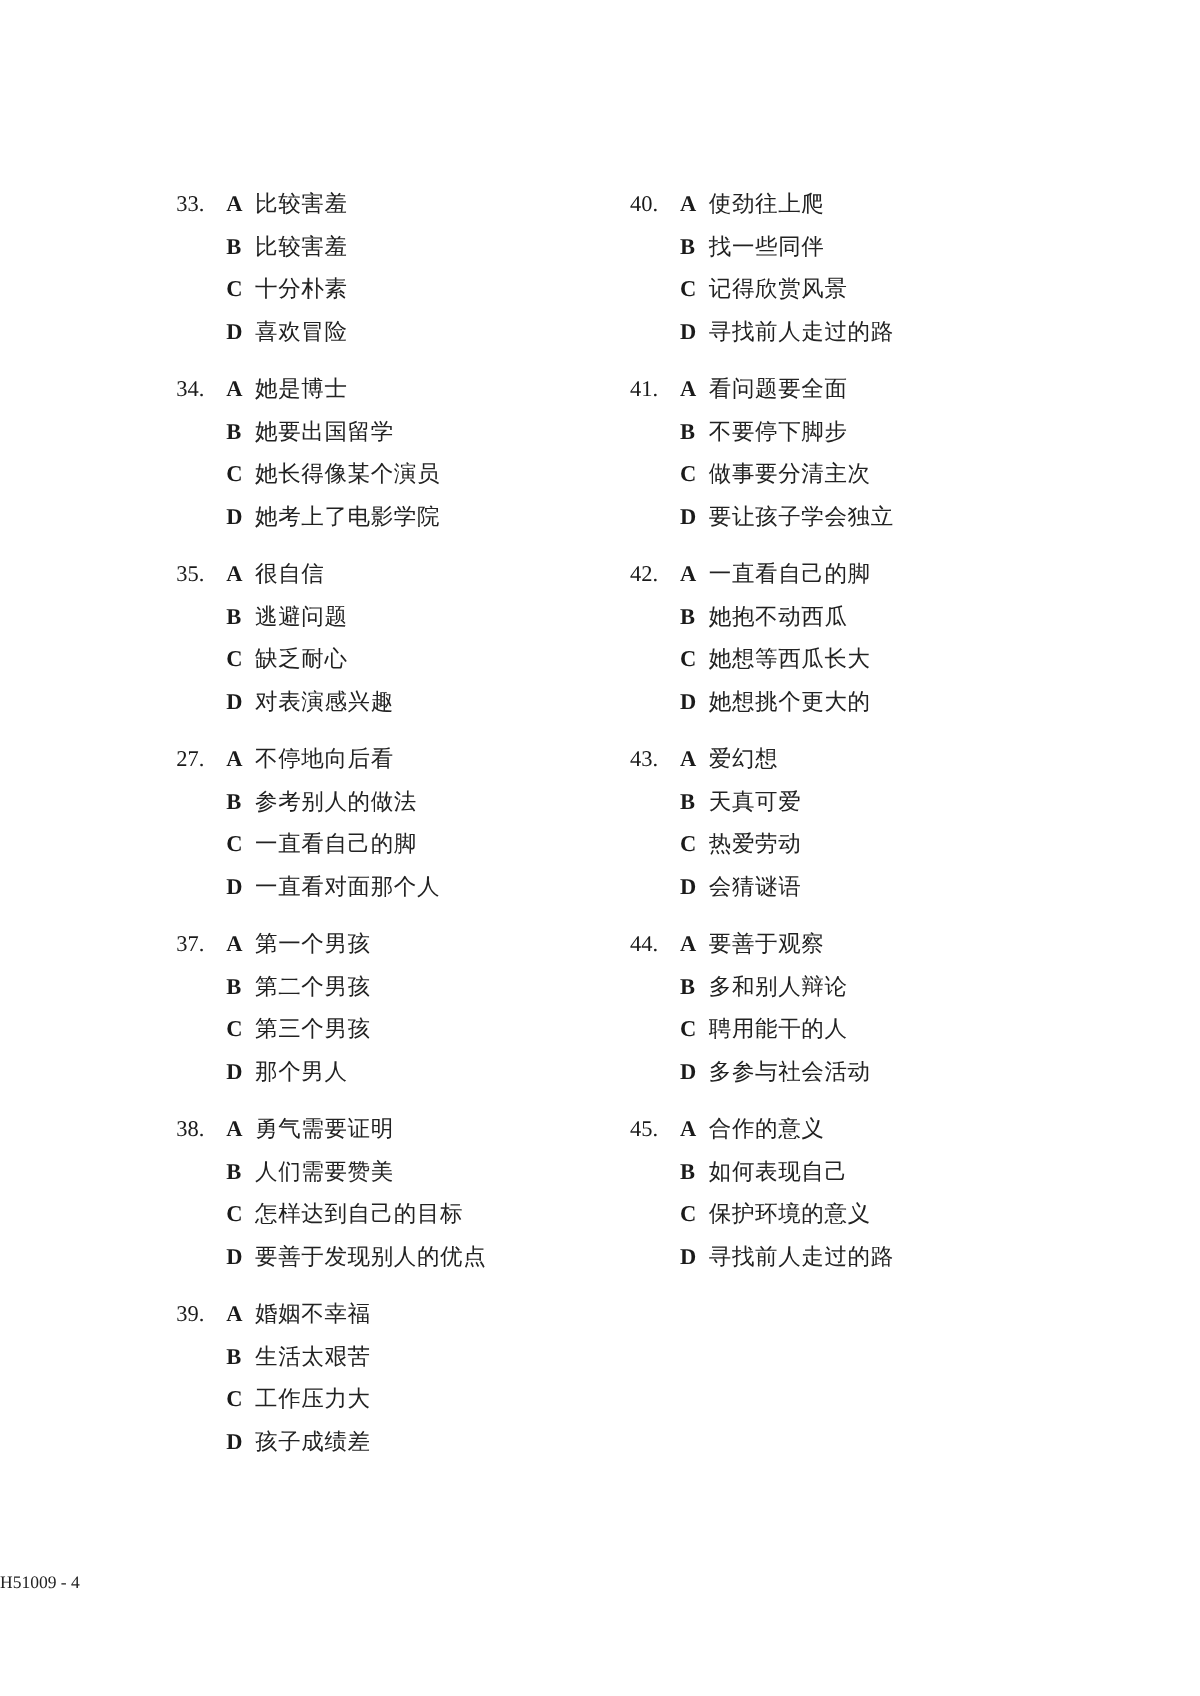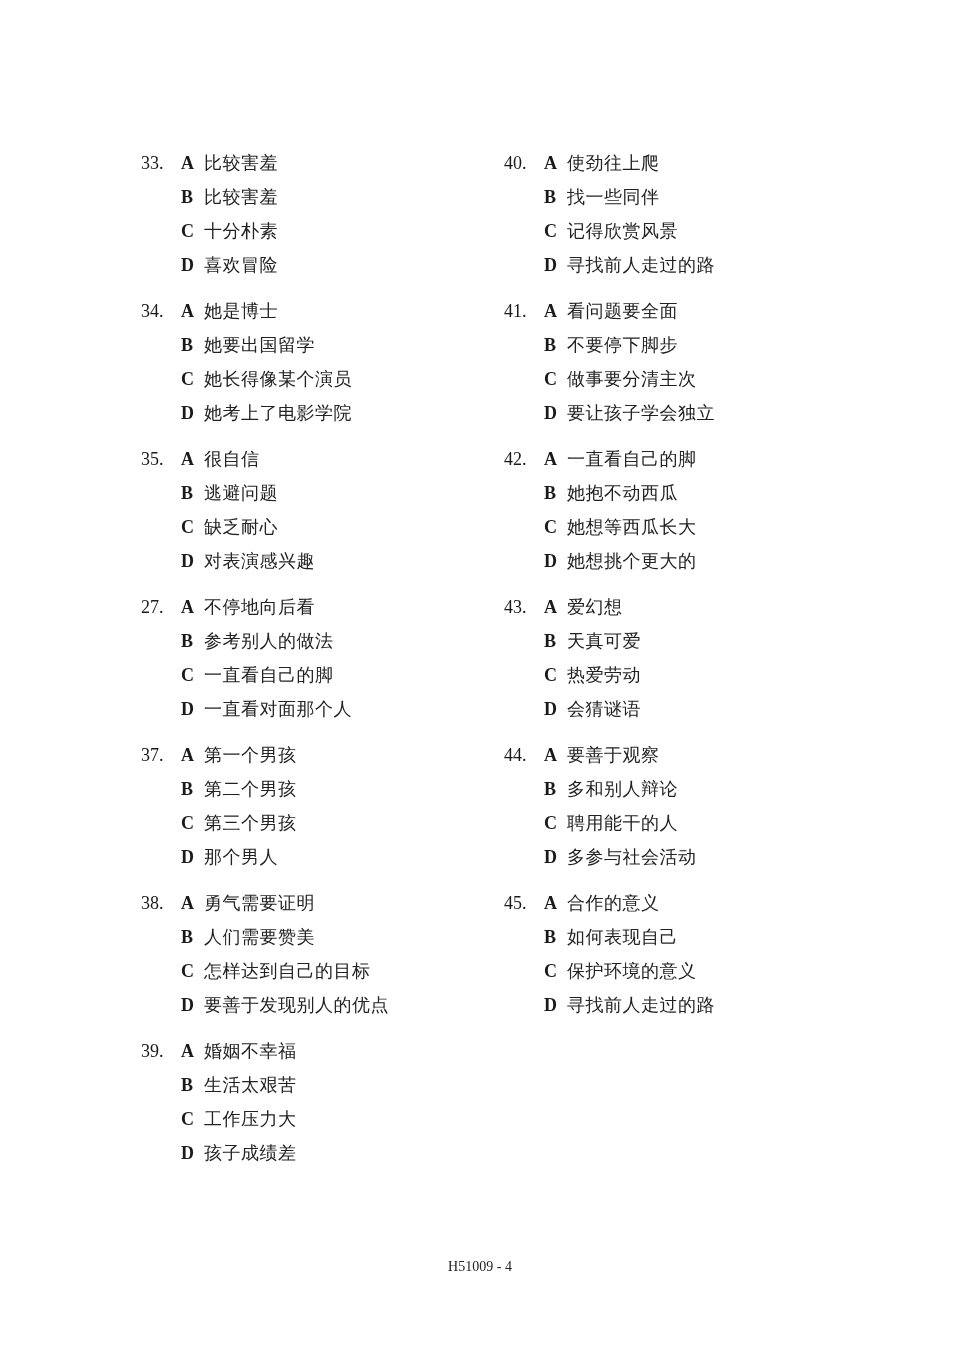--- a/index.html
+++ b/index.html
@@ -17,21 +17,21 @@
       font-family: "Liberation Serif", serif; font-size: 18px; line-height: 34px; text-align: right;
     }
     .options { margin-left: 40px; }
     .option { display: flex; align-items: center; height: 34px; }
     .letter {
       width: 23px; font-family: "Liberation Serif", serif; font-weight: bold;
       font-size: 18px;
     }
     .text { font-size: 18px; letter-spacing: 0.5px; color: #222; }
     .footer {
-      position: absolute; top: 1259px; left: 0; width: 960px; text-align: center;
+      position: absolute; top: 1259px; left: 0; width: 960px; 
       font-family: "Liberation Serif", serif; font-size: 14px; color: #222;
     }
   </style>
 </head>
 <body>
 
 <div class="column col-left" id="col-left">
     <div class="question">
       <span class="qnum">33.</span>
       <div class="options">

